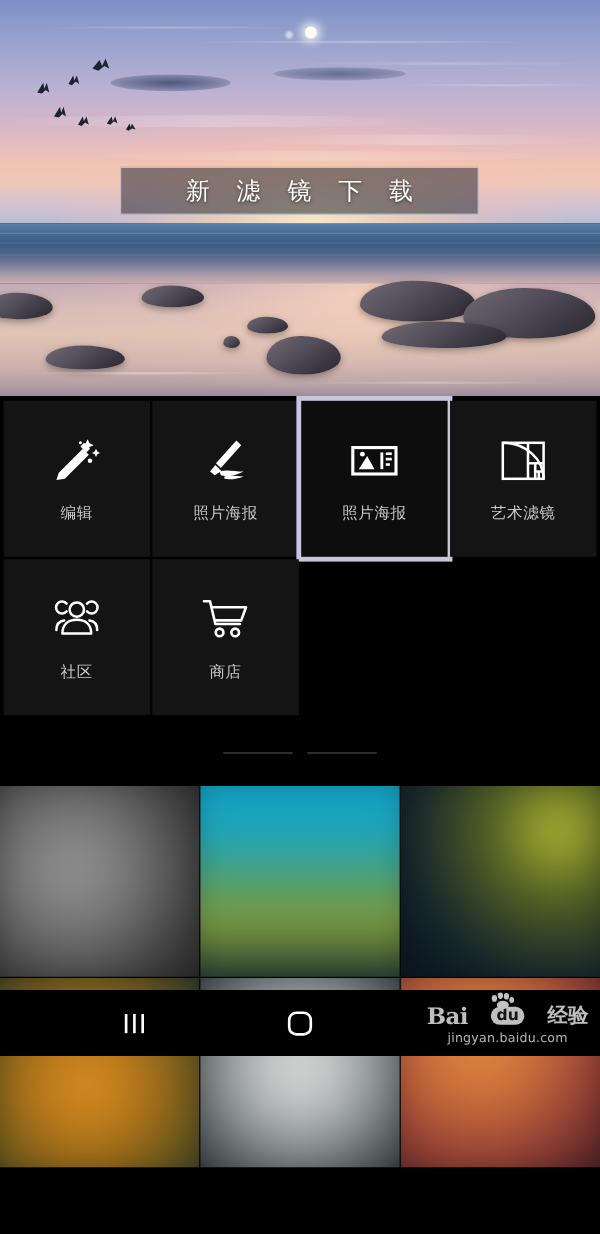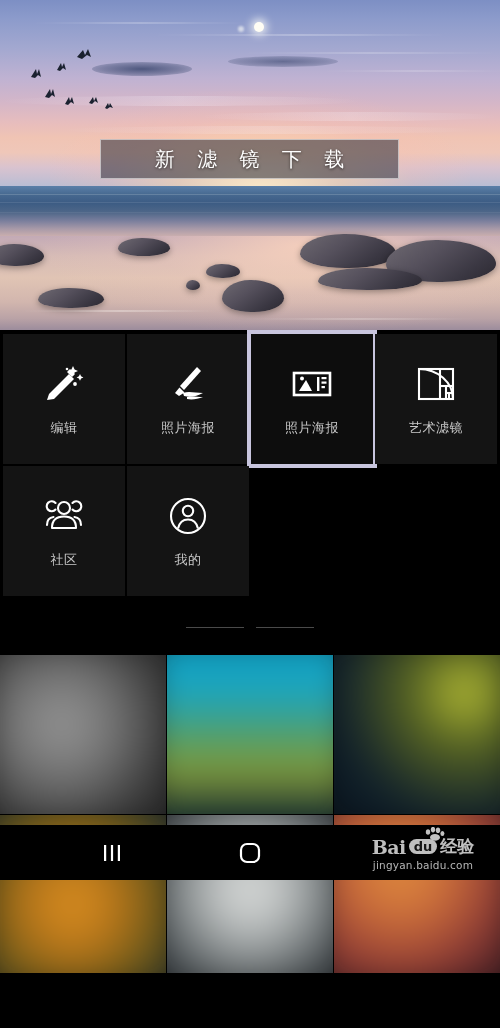--- a/index.html
+++ b/index.html
@@ -146,21 +146,21 @@
   }
   .nav-btn { position:absolute; display:flex; align-items:center; justify-content:center; cursor:pointer; }
   #recents-btn { left:86px; top:10px; width:52px; height:36px; }
   #home-btn { left:224px; top:10px; width:52px; height:36px; }
 
   .watermark {
     position:absolute; right:6px; top:4px; width:142px; height:48px;
     display:flex; flex-direction:column; align-items:center; justify-content:center;
     opacity:.82; pointer-events:none;
   }
-  .wm-row { display:flex; align-items:center; gap:0; position:relative; }
+  .wm-row { display:flex; align-items:center; gap:16px; position:relative; }
   .wm-baidu { color:#e9e9e9; font-size:19px; font-weight:bold; font-family:"DejaVu Serif","Liberation Serif",serif; letter-spacing:-.5px; }
   .wm-du {
     color:#1a1a1a; background:#e9e9e9; font-size:13px; font-weight:bold;
     border-radius:8px; padding:0 5px; line-height:15px; margin-left:3px;
   }
   .wm-jy { color:#e9e9e9; font-size:17px; font-weight:bold; margin-left:3px; }
   .wm-paw { position:absolute; left:52px; top:-9px; }
   .wm-url { color:#dcdcdc; font-size:10.5px; margin-top:1px; letter-spacing:.2px; }
 </style>
 </head>
@@ -320,33 +320,34 @@
             <path d="M4 30 C4 25 6.5 22.5 10.5 22"></path>
             <path d="M29.5 8 A5 5 0 1 1 29.5 14.5"></path>
             <path d="M31.5 22 C35.5 22.5 38 25 38 30"></path>
           </g>
         </svg>
       </span>
       <span class="lbl">社区</span>
     </div>
 
 
-
     <div class="tile">
       <span class="ico">
         <svg width="42" height="42" viewBox="0 0 42 42">
-          <g fill="none" stroke="#fff" stroke-width="2.1">
-            <circle cx="21" cy="21" r="17"></circle>
-            <circle cx="21" cy="16" r="5.2"></circle>
-            <path d="M11 33.5 C12.5 27 16.5 24.5 21 24.5 C25.5 24.5 29.5 27 31 33.5"></path>
+          <g fill="none" stroke="#fff" stroke-width="2.2" stroke-linecap="round" stroke-linejoin="round">
+            <path d="M3 6 L8 6 L12.5 25 L33 25"></path>
+            <path d="M10 11 L38 11 L34 22 L12.5 22"></path>
+            <circle cx="16" cy="32" r="3.2"></circle>
+            <circle cx="29" cy="32" r="3.2"></circle>
           </g>
         </svg>
       </span>
-      <span class="lbl">我的</span>
-    </div>
+      <span class="lbl">商店</span>
+    </div>
+
   </div>
 
   <div class="section">
     <span class="rule"></span>
     <span class="rule"></span>
   </div>
 
   <div class="gallery">
     <div class="gcell g0">
         <div class="blur"></div>

